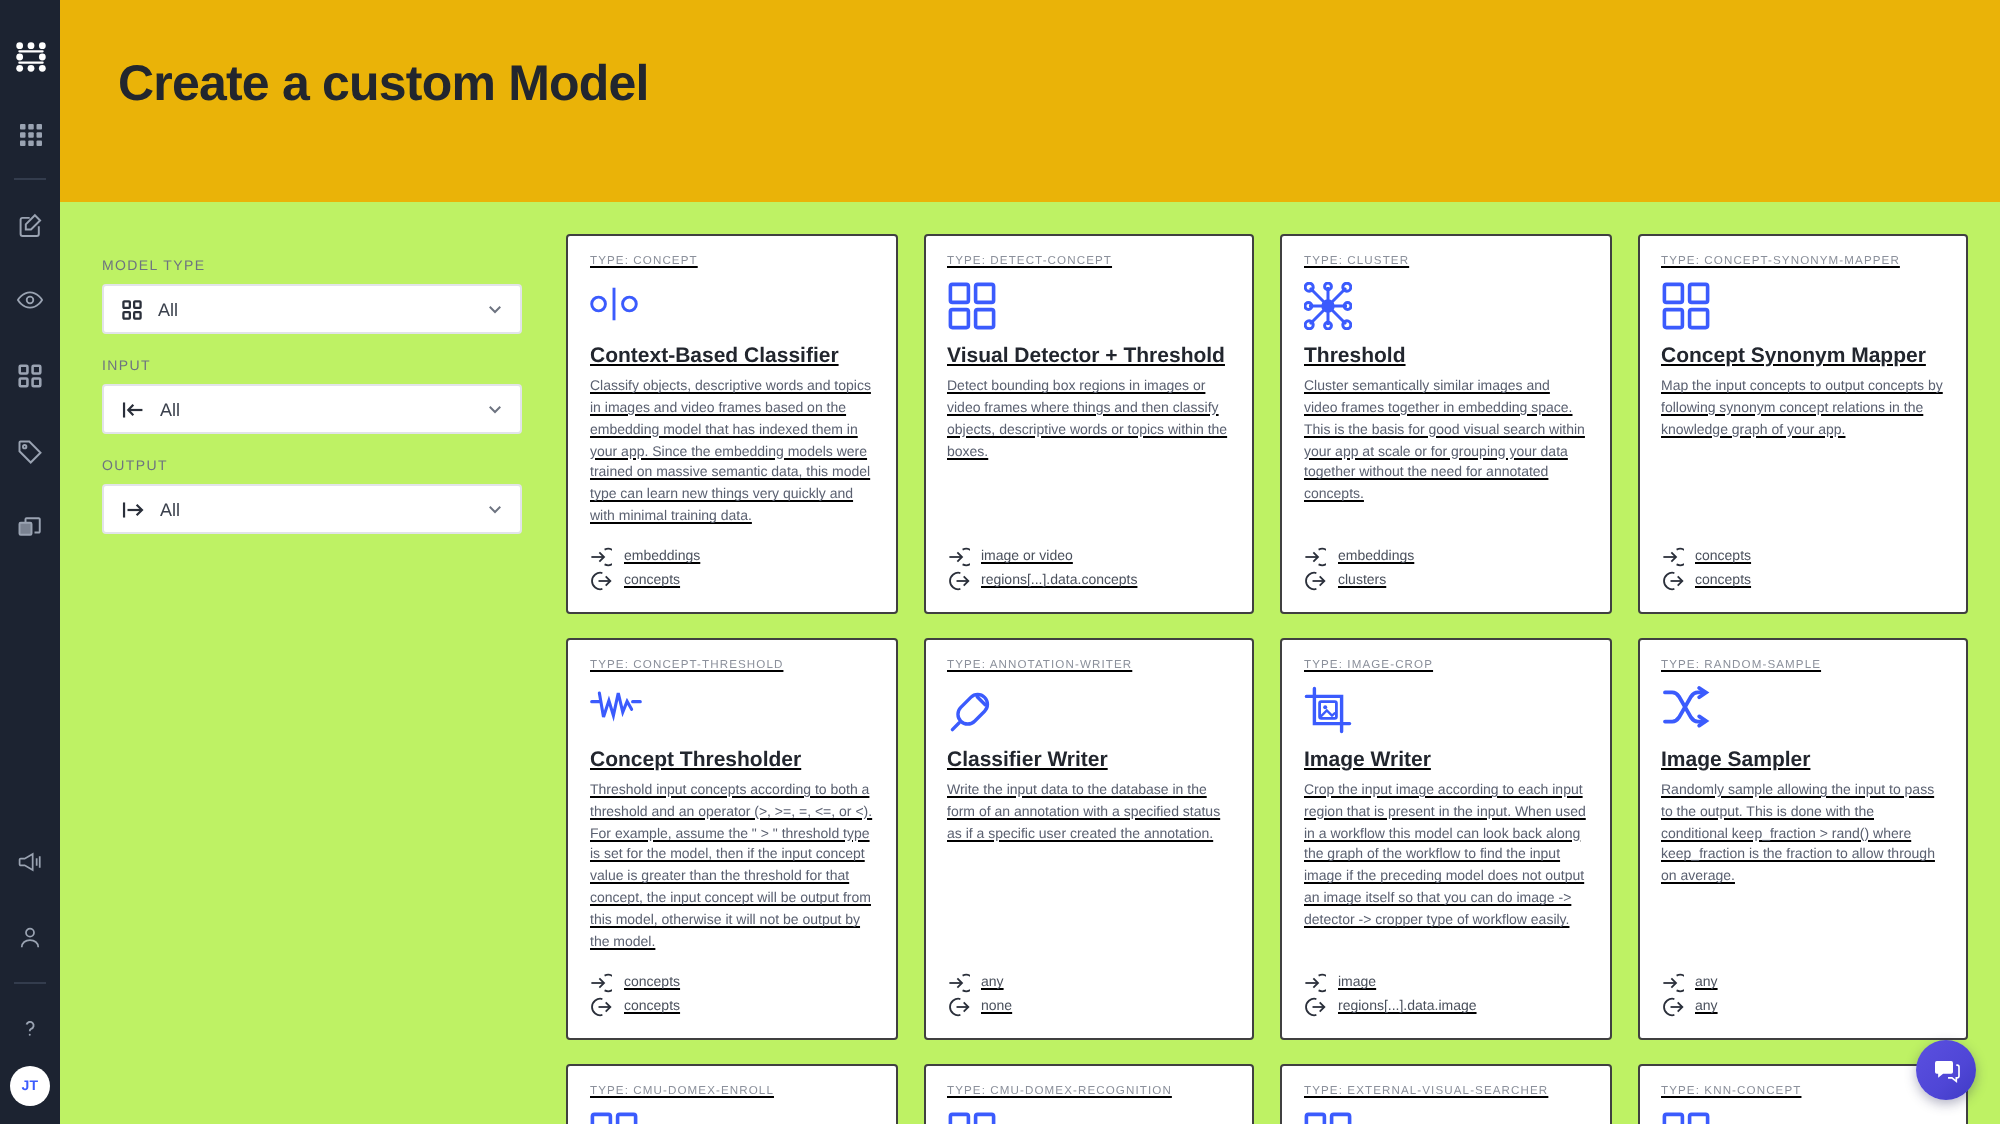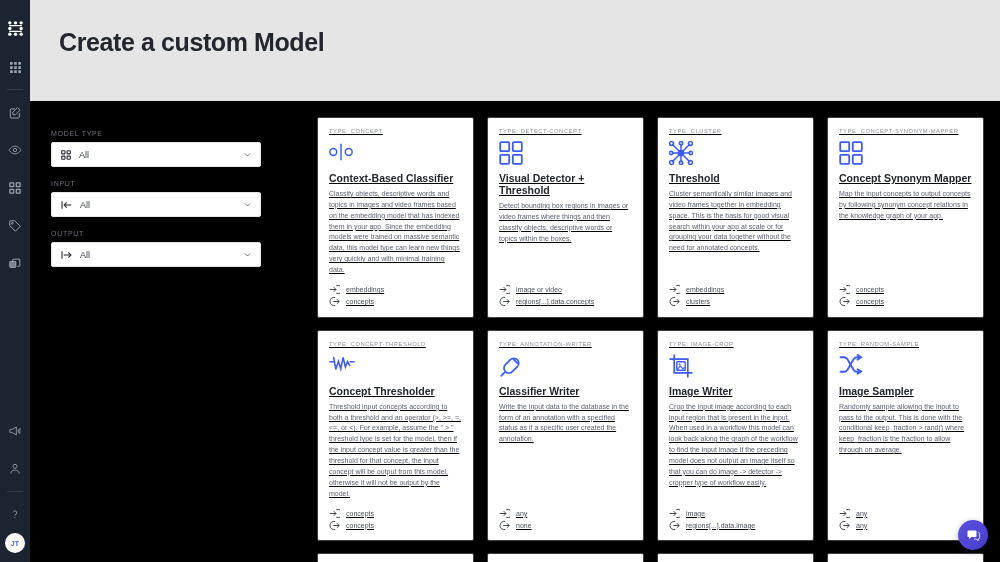--- a/index.html
+++ b/index.html
@@ -33,36 +33,35 @@
     background: #ffffff; color: #3b5bfd;
     font-size: 7px; font-weight: bold;
     display: flex; align-items: center; justify-content: center;
     margin-bottom: 9px; letter-spacing: .2px;
   }
 
   
   .main { flex: 1 1 auto; height: 562px; position: relative; background: #ffffff; }
 
   .page-header {
-    height: 101px; background: #e5e5e5; padding: 28px 0 0 29px;
+    height: 101px; background: #eab308; padding: 28px 0 0 29px;
   }
   .page-title {
     font-size: 25px; font-weight: bold; color: #22262e; letter-spacing: -0.4px;
   }
   .page-sub {
     font-size: 8.5px; color: #5d6470; margin-top: 6px; letter-spacing: .1px;
   }
 
   .content {
     position: absolute; top: 101px; left: 0; right: 0; bottom: 0;
-    background: #000000;
+    background: #bef264;
     display: flex;
     padding: 16px 0 0 0;
     overflow: hidden;
-    gap: 34px;
   }
 
   
   .filters { width: 253px; flex: 0 0 253px; padding: 13px 22px 0 21px; }
   .filter-label {
     font-size: 7px; color: #6d7380; letter-spacing: .7px;
     margin-bottom: 5px; text-transform: uppercase;
   }
   .filter-group { margin-bottom: 13px; }
   .filter-select {

